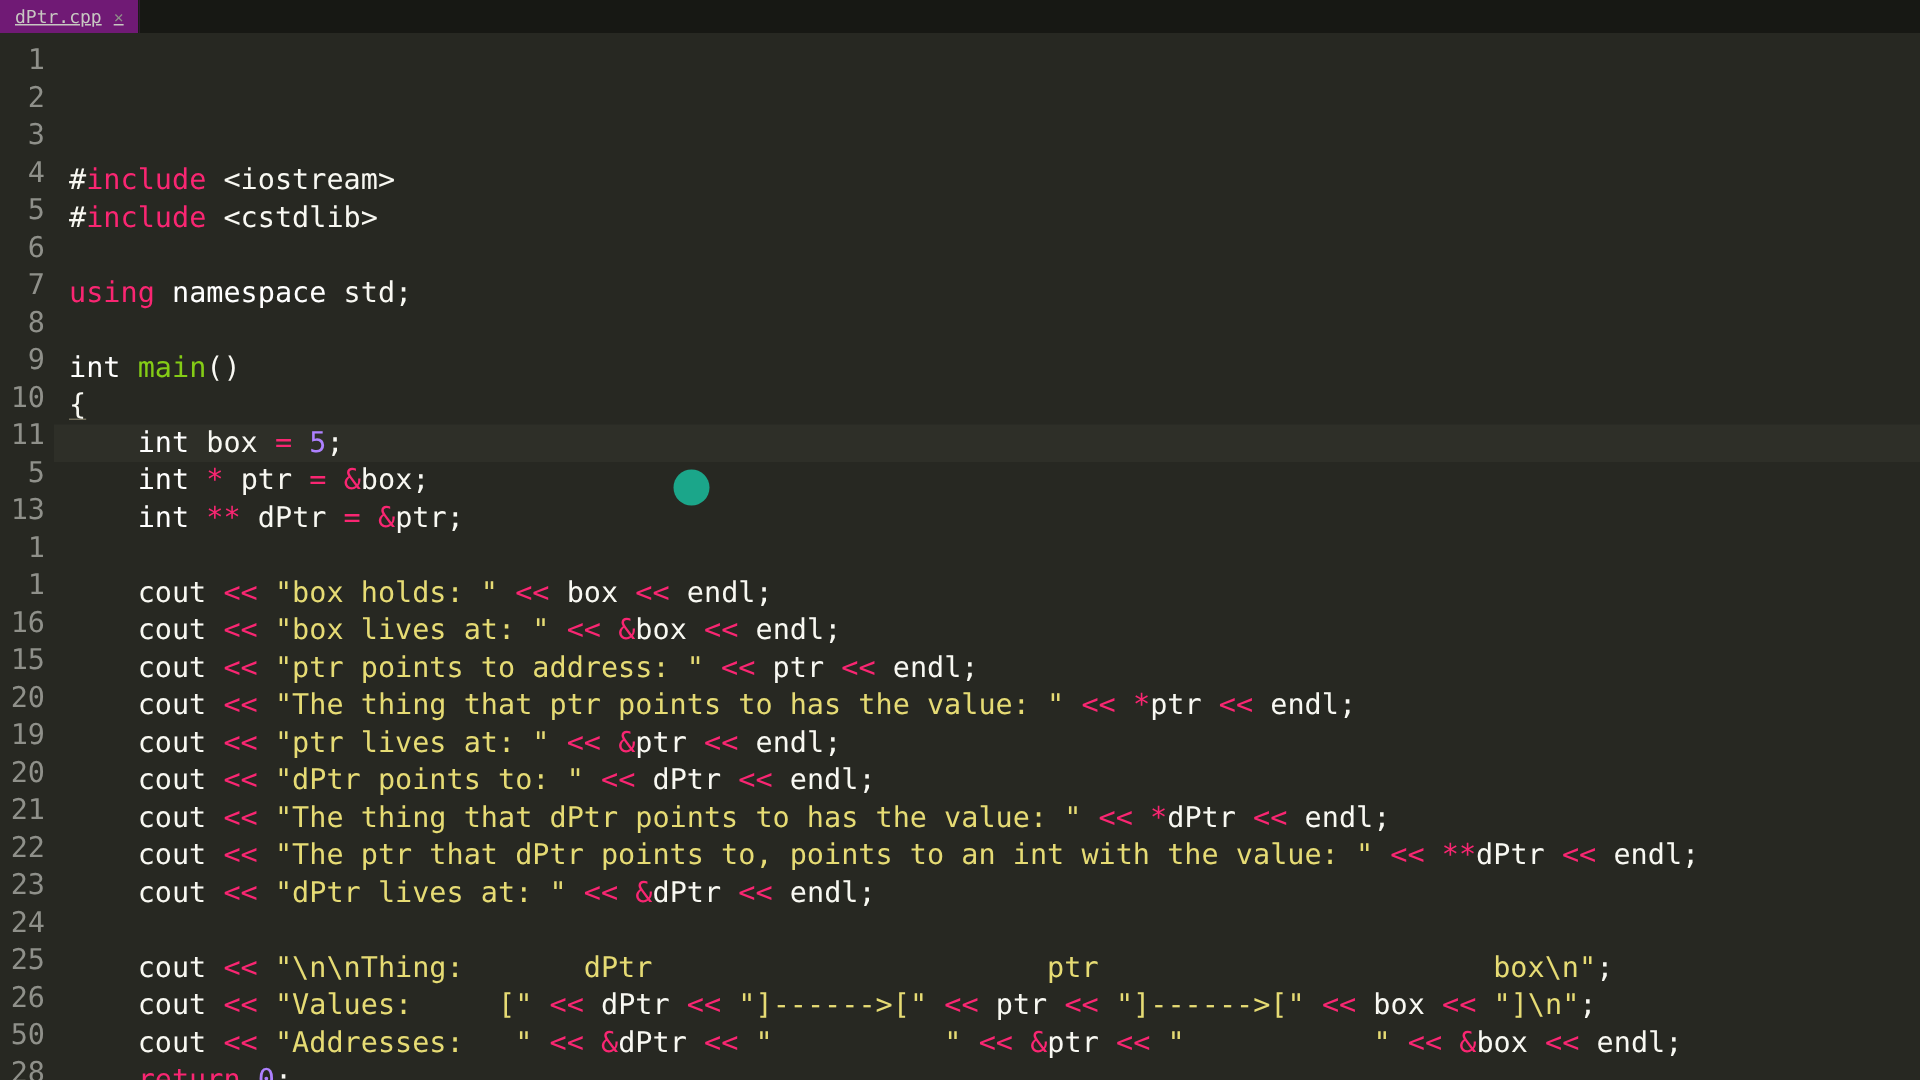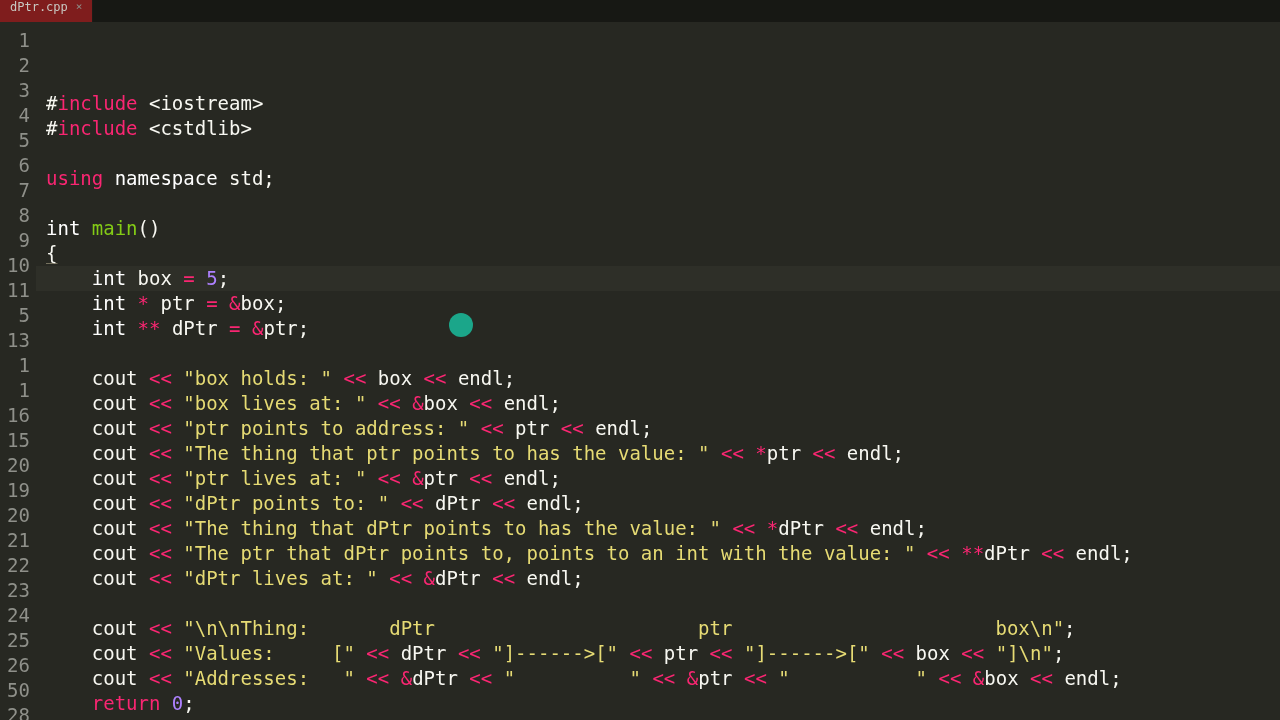--- a/index.html
+++ b/index.html
@@ -16,26 +16,27 @@
 
   .tab-bar {
     height: 22px;
     background: #171814;
     display: flex;
     align-items: stretch;
     font-size: 12px;
   }
   .tab {
     display: flex;
-    align-items: flex-start;
+    align-items: center;
     padding: 0 10px;
-    background: #7f1d1d;
+    background: #701a75;
     color: #c8c8c2;
     gap: 8px;
     border-right: 1px solid #1b1c18;
+    text-decoration: underline;
   }
   .tab .close-x {
     color: #8f908a;
     font-size: 11px;
   }
 
   .editor {
     display: flex;
     height: calc(720px - 22px);
   }
@@ -47,21 +48,21 @@
     padding-top: 6px;
     user-select: none;
   }
   .gutter div {
     height: 25px;
     line-height: 25px;
     padding-right: 6px;
   }
   .code {
     flex: 1;
-    padding-top: 3px;
+    padding-top: 20px;
     white-space: pre;
   }
   .code .line {
     height: 25px;
     line-height: 25px;
     padding-left: 10px;
     position: relative;
   }
   .code .line.current {
     background: #2e2f28;

